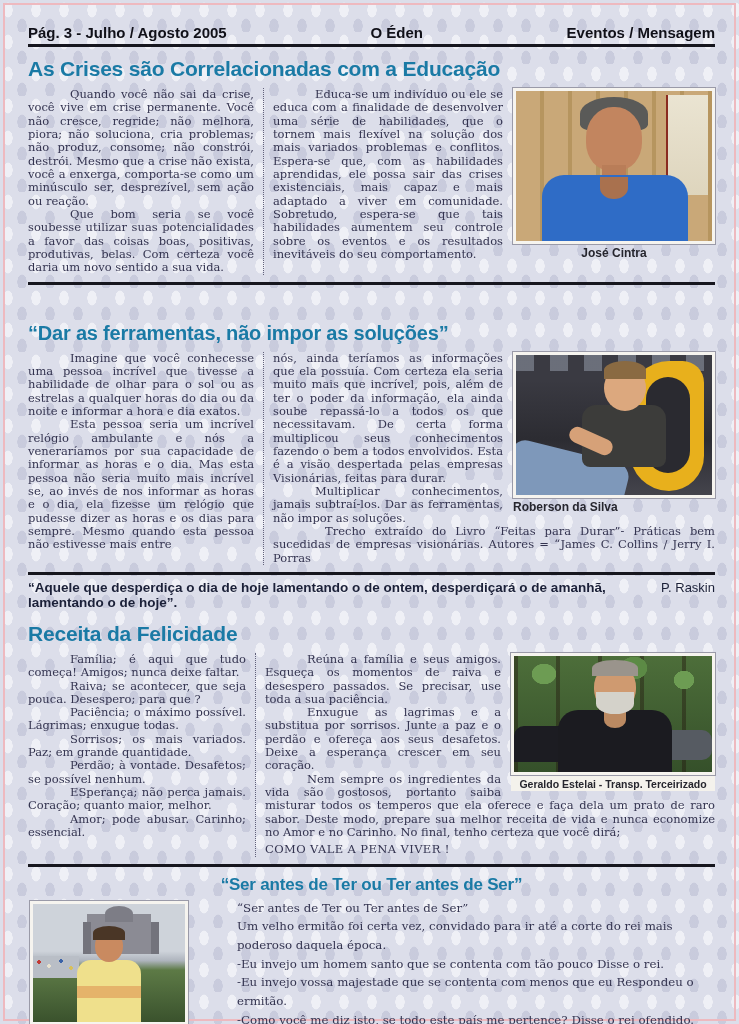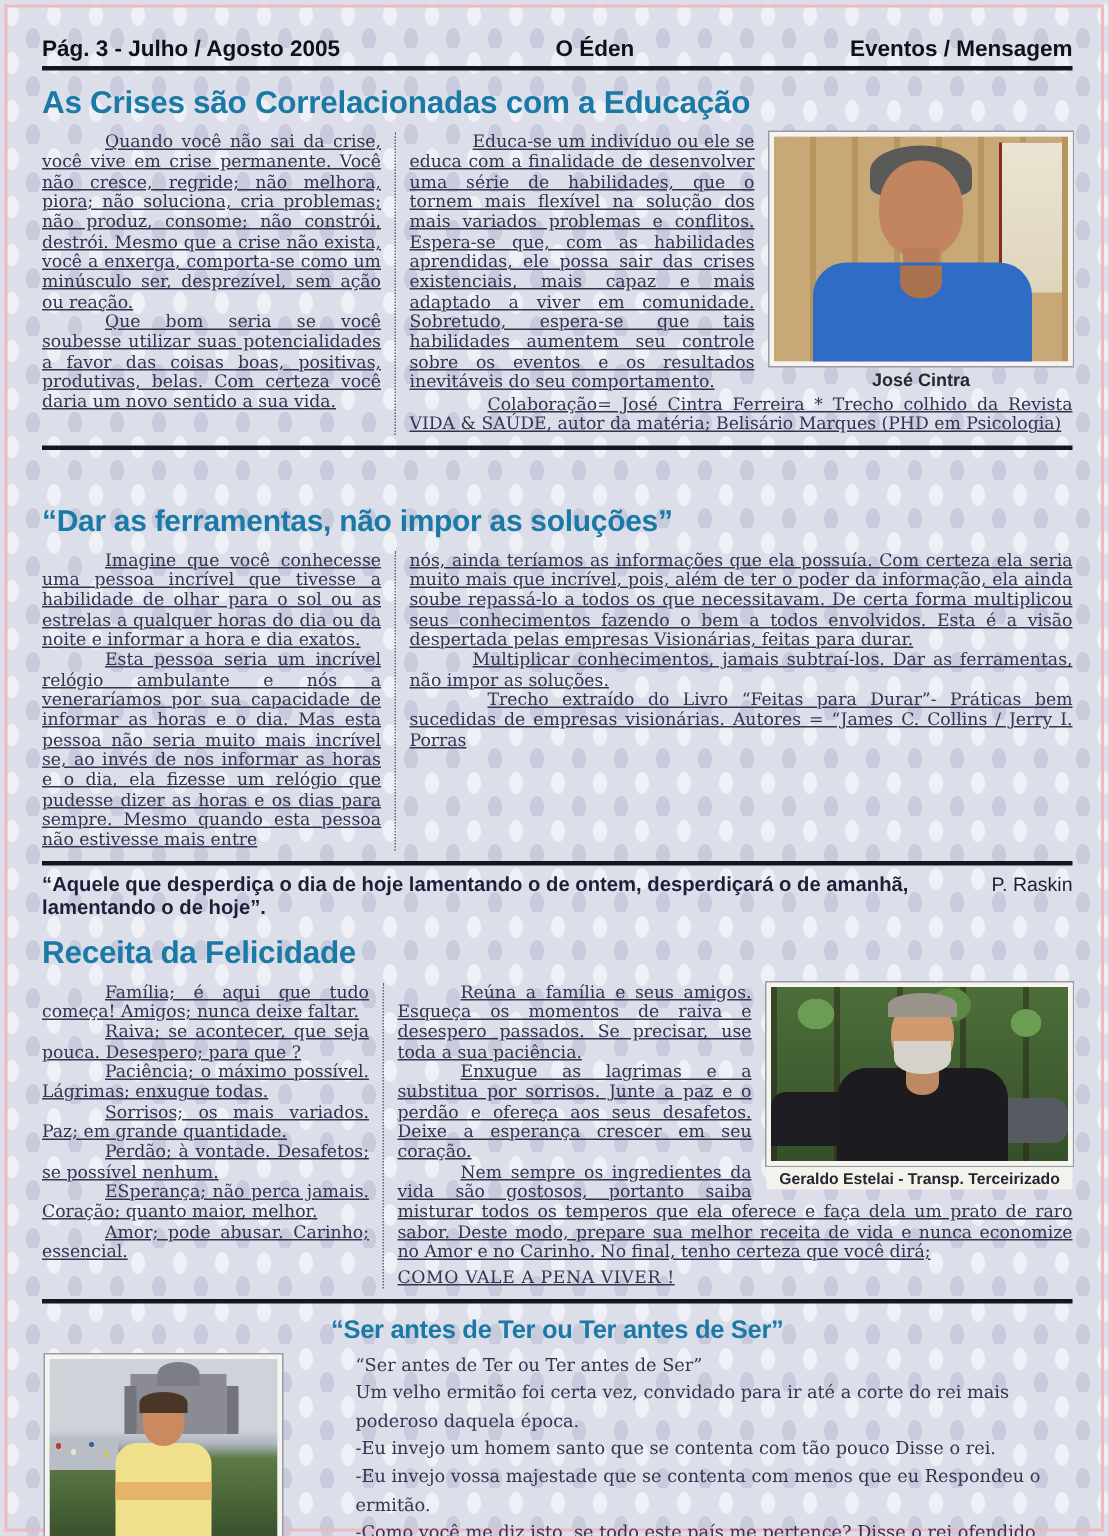--- a/index.html
+++ b/index.html
@@ -19,21 +19,21 @@
     font-family:"Liberation Sans", sans-serif;font-weight:bold;font-size:15px;color:#101018;}
   .masthead .mid{flex:1;text-align:center;}
   
   h1{font-family:"Liberation Sans", sans-serif;color:#1a7aa5;font-size:21px;margin:10px 0 7px 0;letter-spacing:-0.2px;}
   h1.t2{font-size:20px;margin-top:37px;}
   h1.t4{font-size:17px;text-align:center;margin:8px 0 4px 0;}
   
   p{margin:0;text-align:justify;font-size:11.5px;line-height:1.16;}
   .ind{text-indent:42px;}
   .ind2{text-indent:52px;}
-  .cols{display:flex;align-items:stretch;text-decoration:underline;}
+  .cols{display:flex;align-items:stretch;}
   .col-left{width:226px;padding-right:9px;border-right:1px dotted #61617a;}
   .col-left.w2{width:218px;}
   .col-rest{flex:1;padding-left:9px;}
   .clr{clear:right;}
   .closing{text-align:left;text-indent:0;margin-top:4px;letter-spacing:.4px;}
   .rule{border:none;border-top:3px solid #16161e;margin:7px 0 0 0;}
   
   .quotebar{display:flex;justify-content:space-between;align-items:baseline;margin:5px 0 2px 0;
     font-family:"Liberation Sans", sans-serif;color:#1b2038;gap:26px;}
   .quotebar .q{font-weight:bold;font-size:13.5px;}
@@ -128,34 +128,46 @@
               <div class="ph map"></div>
               <div class="ph hair"></div>
               <div class="ph head"></div>
               <div class="ph neck"></div>
               <div class="ph shirt"></div>
               <div class="ph vee"></div>
             </div>
             <figcaption class="center">José Cintra</figcaption>
           </figure>
           <p class="ind">Educa-se um indivíduo ou ele se educa com a finalidade de desenvolver uma série de habilidades, que o tornem mais flexível na solução dos mais variados problemas e conflitos. Espera-se que, com as habilidades aprendidas, ele possa sair das crises existenciais, mais capaz e mais adaptado a viver em comunidade. Sobretudo, espera-se que tais habilidades aumentem seu controle sobre os eventos e os resultados inevitáveis do seu comportamento.</p>
-          <p class="ind2 clr">Colaboração= José Cintra Ferreira     * Trecho colhido da Revista VIDA &amp; SAÚDE, autor da matéria; Belisário Marques (PHD em Psicologia)</p>
         </div>
       </div>
       <hr class="rule">
     </section>
 
     <section>
       <h1 class="t2">“Dar as ferramentas, não impor as soluções”</h1>
       <div class="cols">
         <div class="col-left">
           <p class="ind">Imagine que você conhecesse uma pessoa incrível que tivesse a habilidade de olhar para o sol ou as estrelas a qualquer horas do dia ou da noite e informar a hora e dia exatos.</p>
           <p class="ind">Esta pessoa seria um incrível relógio ambulante e nós a veneraríamos por sua capacidade de informar as horas e o dia. Mas esta pessoa não seria muito mais incrível se, ao invés de nos informar as horas e o dia, ela fizesse um relógio que pudesse dizer as horas e os dias para sempre. Mesmo quando esta pessoa não estivesse mais entre</p>
         </div>
         <div class="col-rest">
+          <figure>
+            <div class="pframe p-rob">
+              <div class="ph glow"></div>
+              <div class="ph seat"></div>
+              <div class="ph seatpad"></div>
+              <div class="ph jeans"></div>
+              <div class="ph torso"></div>
+              <div class="ph arm"></div>
+              <div class="ph head"></div>
+              <div class="ph hairr"></div>
+            </div>
+            <figcaption>Roberson da Silva</figcaption>
+          </figure>
           <p>nós, ainda teríamos as informações que ela possuía. Com certeza ela seria muito mais que incrível, pois, além de ter o poder da informação, ela ainda soube repassá-lo a todos os que necessitavam. De certa forma multiplicou seus conhecimentos fazendo o bem a todos envolvidos. Esta é a visão despertada pelas empresas Visionárias, feitas para durar.</p>
           <p class="ind">Multiplicar conhecimentos, jamais subtraí-los.  Dar as ferramentas, não impor as soluções.</p>
           <p class="ind2 clr">Trecho extraído do Livro “Feitas para Durar”- Práticas bem sucedidas de empresas visionárias. Autores = “James C. Collins / Jerry I. Porras</p>
         </div>
       </div>
       <hr class="rule">
     </section>
 
     <div class="quotebar">
       <span class="q">“Aquele que desperdiça o dia de hoje lamentando o de ontem, desperdiçará o de amanhã, lamentando o de hoje”.</span>

